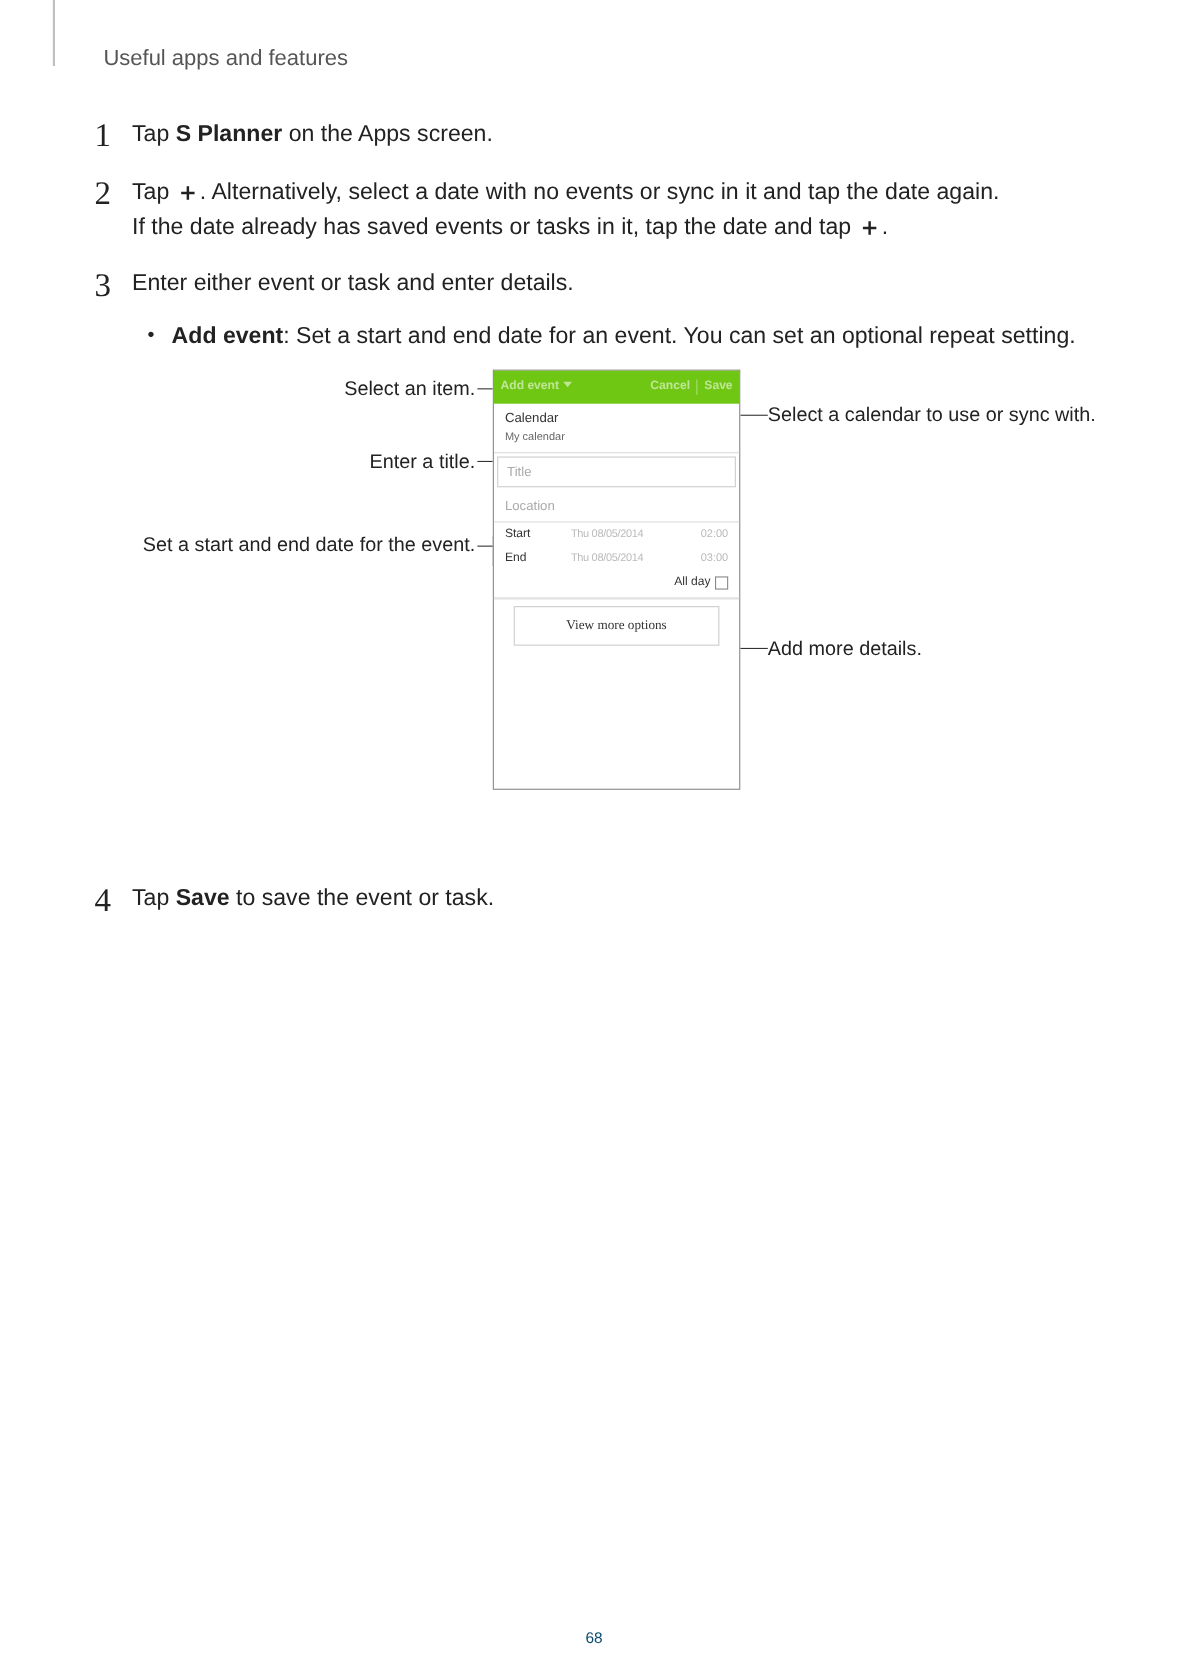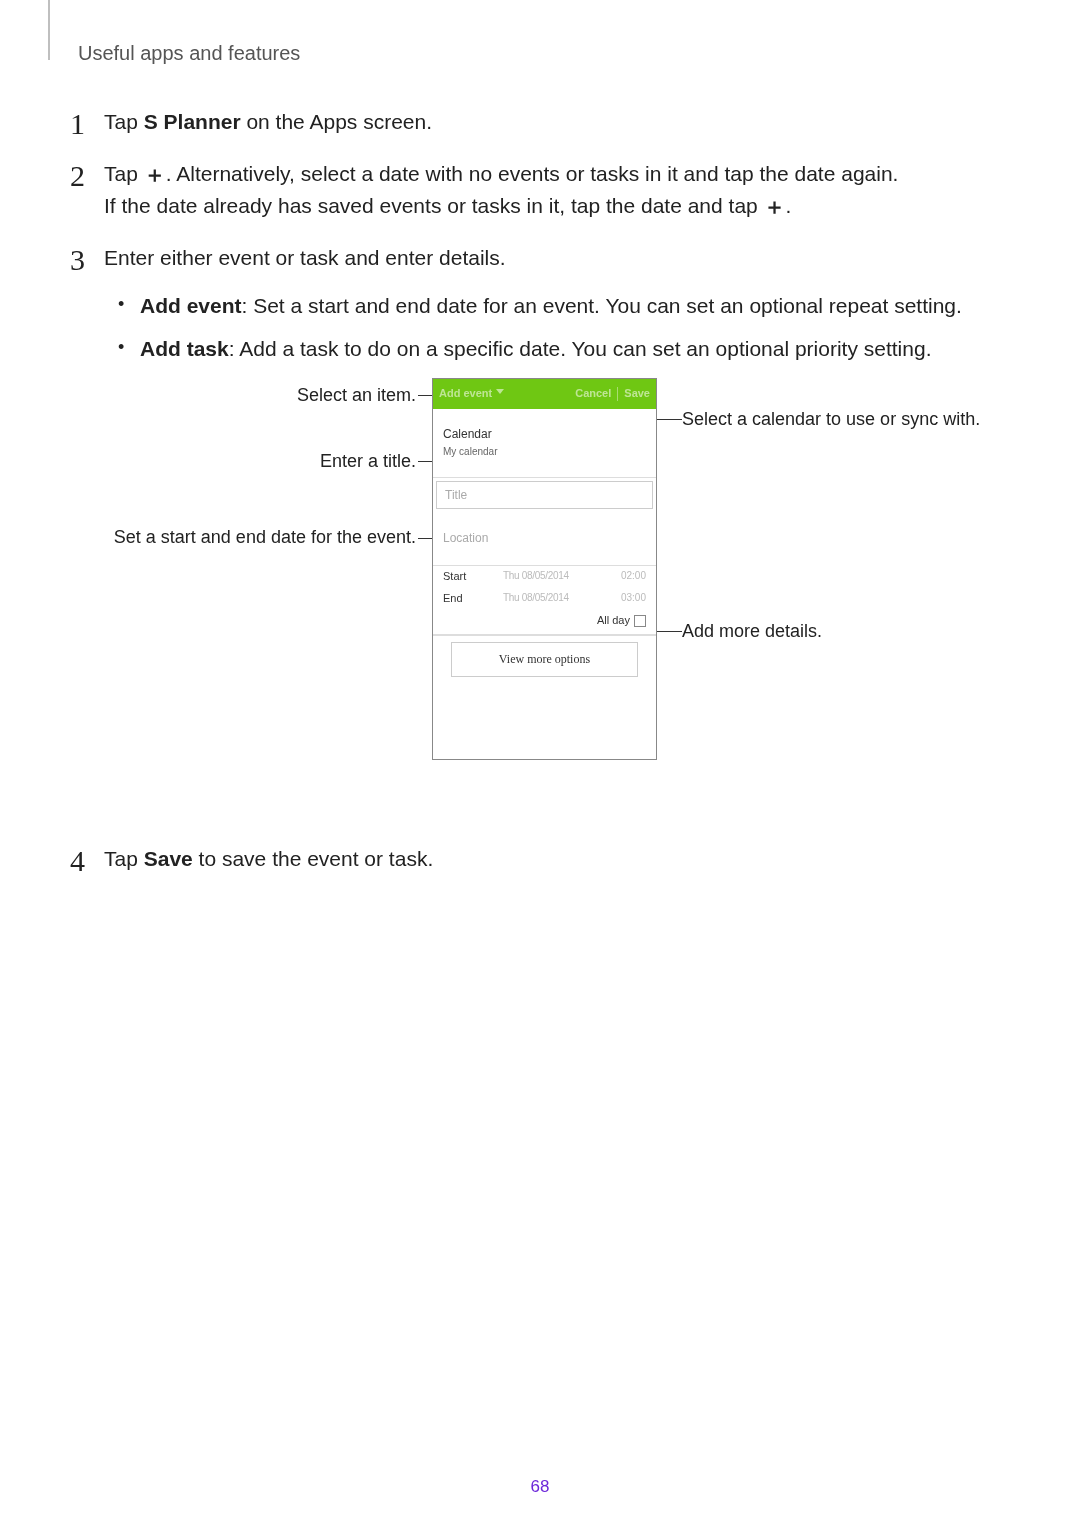--- a/index.html
+++ b/index.html
@@ -12,20 +12,21 @@
     color: #222;
   }
   .vline {
     position: absolute;
     left: 48px; top: 0;
     width: 2px; height: 60px;
     background: #bfbfbf;
   }
   .page {
     padding: 42px 70px 0 70px;
+    margin-left: 16px;
   }
   .section-label {
     font-size: 20px;
     color: #555;
     margin-bottom: 42px;
     padding-left: 8px;
   }
   .heading {
     font-size: 34px;
     font-weight: 600;
@@ -135,21 +136,21 @@
     width: 0; height: 0;
     border-left: 4px solid transparent;
     border-right: 4px solid transparent;
     border-top: 5px solid rgba(255,255,255,0.55);
   }
   .hdr-spacer { flex: 1; }
   .hdr-sep { width:1px; height:14px; background:rgba(255,255,255,0.4); }
 
   .phone-row {
     border-bottom: 1px solid #ddd;
-    padding: 17px 10px;
+    padding: 5px 10px;
     font-size: 12px;
     color: #333;
   }
   .phone-row.cal .sub {
     font-size: 10px;
     color: #666;
     margin-top: 2px;
   }
   .phone-row.title input, .phone-row.loc input {
     width: 100%;
@@ -203,22 +204,22 @@
     border:1px solid #ccc;
     margin: 6px 18px 0 18px;
     font-family: Liberation Serif, serif;
   }
 
   .page-num {
     position: absolute;
     bottom: 30px;
     left: 0; right: 0;
     text-align: center;
-    font-size: 17px;
-    color: #6d28d9;
+    font-size: 14px;
+    color: #0c4a6e;
   }
 </style>
 </head>
 <body>
 
 <div class="vline"></div>
 
 <div class="page">
 
   <div class="section-label">Useful apps and features</div>
@@ -229,35 +230,32 @@
     <div class="step">
       <div class="step-num">1</div>
       <div class="step-body">
         <span>Tap </span><span class="bold">S Planner</span><span> on the Apps screen.</span>
       </div>
     </div>
 
     <div class="step">
       <div class="step-num">2</div>
       <div class="step-body">
-        <span>Tap </span><span class="plus-icon">＋</span><span>. Alternatively, select a date with no events or tasks in it and tap the date again.</span><br>
+        <span>Tap </span><span class="plus-icon">＋</span><span>. Alternatively, select a date with no events or sync in it and tap the date again.</span><br>
         <span>If the date already has saved events or tasks in it, tap the date and tap </span><span class="plus-icon">＋</span><span>.</span>
       </div>
     </div>
 
     <div class="step">
       <div class="step-num">3</div>
       <div class="step-body">
         <span>Enter either event or task and enter details.</span>
         <ul class="bullets">
           <li>
             <span class="bold">Add event</span><span>: Set a start and end date for an event. You can set an optional repeat setting.</span>
-          </li>
-          <li>
-            <span class="bold">Add task</span><span>: Add a task to do on a specific date. You can set an optional priority setting.</span>
           </li>
         </ul>
 
         
         <div class="diagram">
 
           <div class="callout-left" style="left:0; top:6px; width:312px;">Select an item.</div>
           <div class="callout-line" style="left:314px; top:17px; width:14px; height:1px;"></div>
 
           <div class="callout-left" style="left:0; top:72px; width:312px;">Enter a title.</div>

